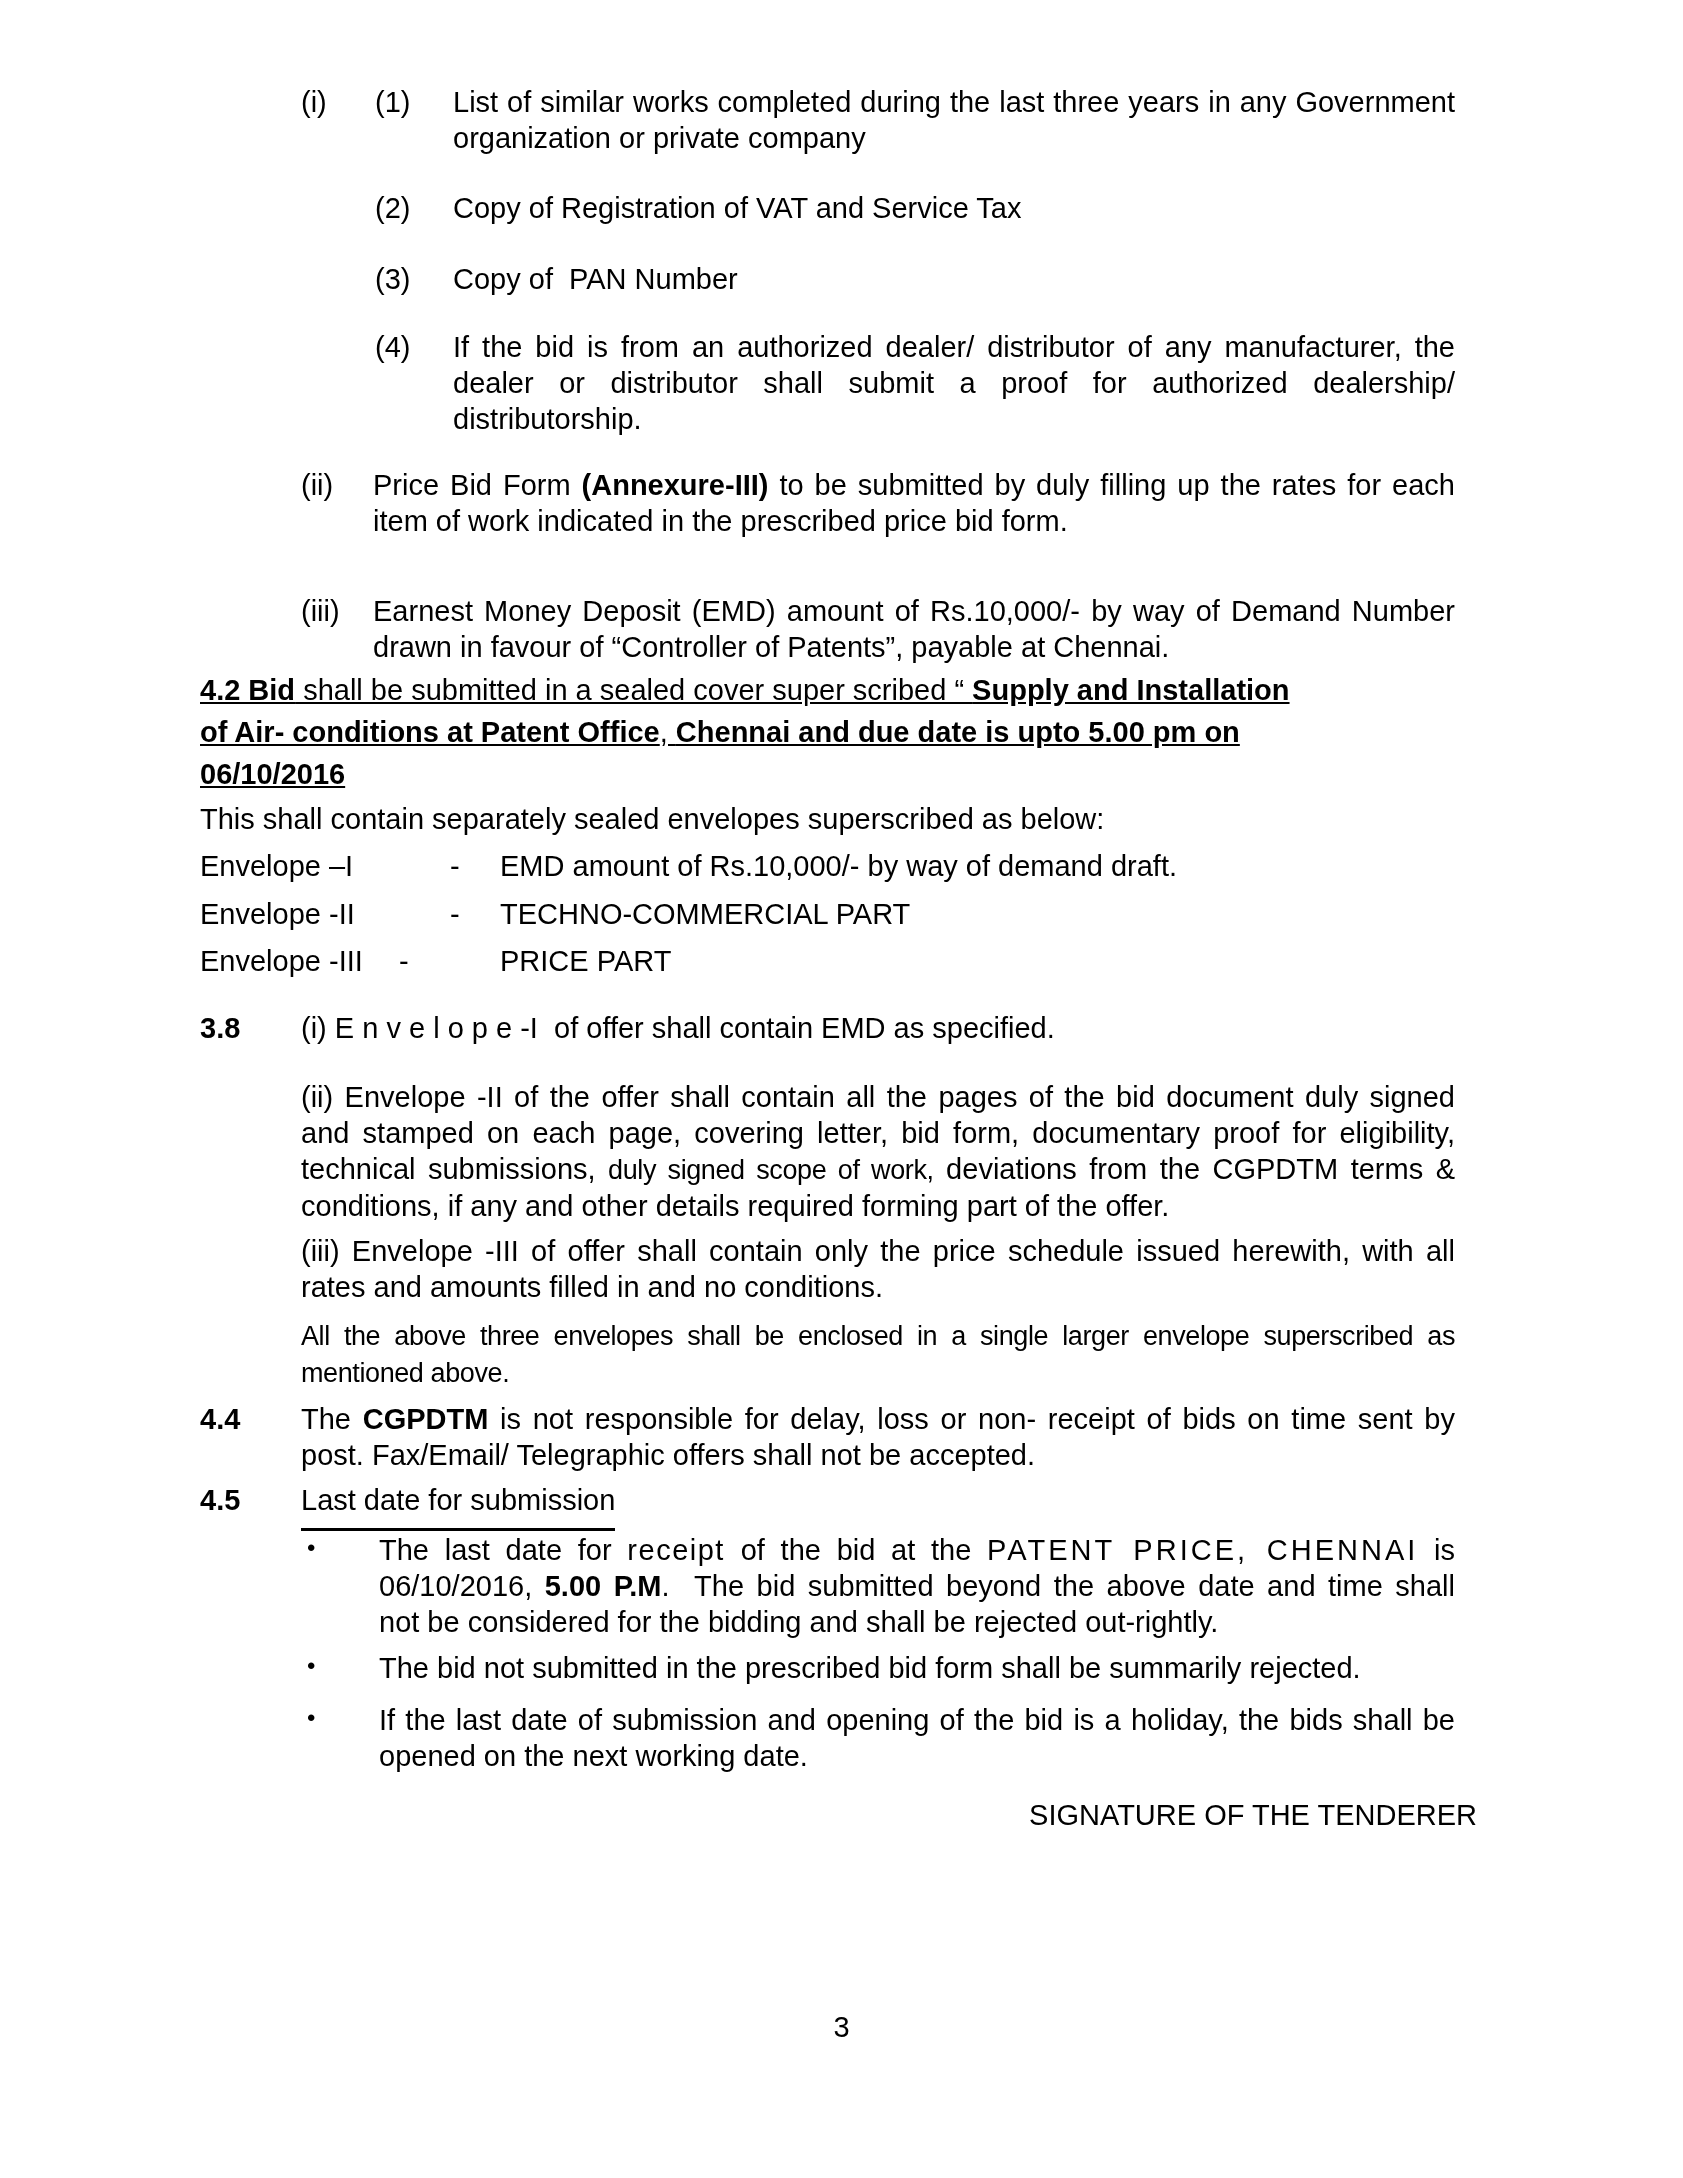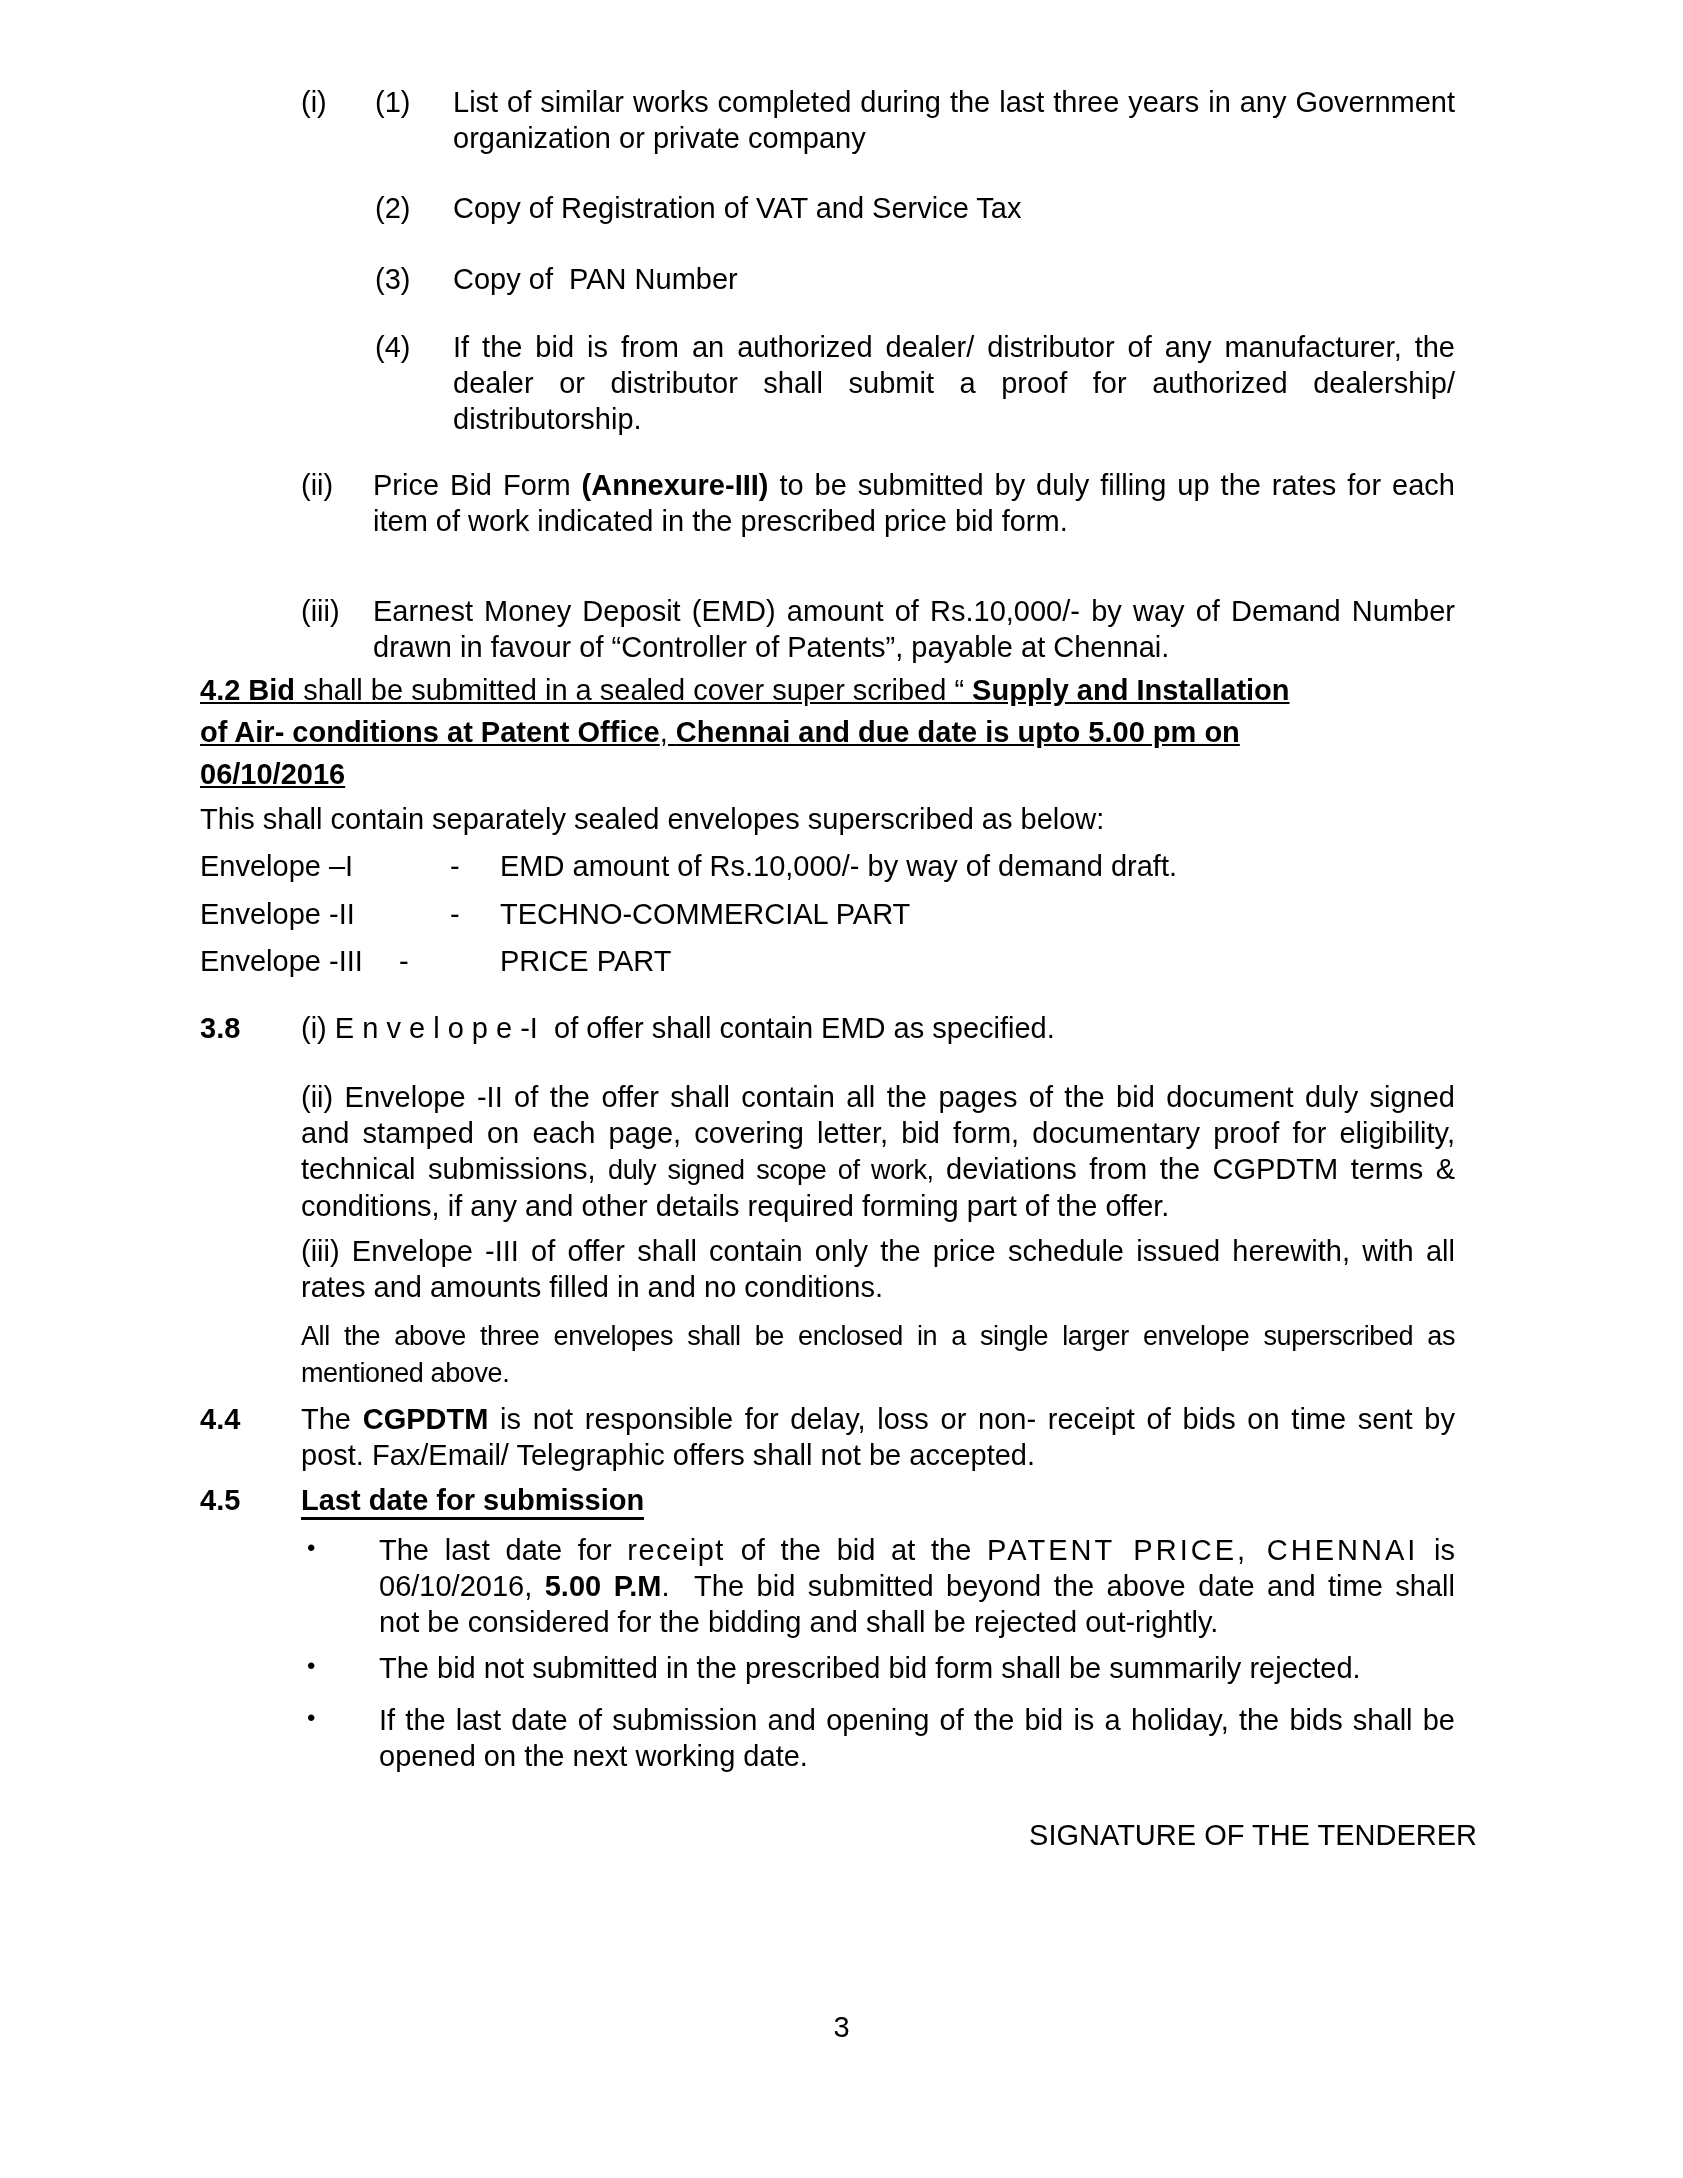--- a/index.html
+++ b/index.html
@@ -20,22 +20,22 @@
   .secnum{position:absolute;left:-101px;top:0;font-weight:bold;}
   .m-l1{left:-72px;}
   .m-iA{left:-152px;}
   .m-l2{left:-78px;}
   .bullet-dot{position:absolute;left:-72px;top:-2px;font-size:24px;}
   .lh42 .ln{line-height:42px;text-decoration:underline;}
   .env-label{position:absolute;left:0;top:0;}
   .env-dash1{position:absolute;left:250px;top:0;}
   .env-dash3{position:absolute;left:199px;top:0;}
   .env-desc{position:absolute;left:300px;top:0;white-space:nowrap;}
-  .heading-underline{font-weight:bold;border-bottom:3px solid #000;padding-bottom:1px;}
-  .sig{text-align:right;margin-top:20px;}
+  .heading-underline{font-weight:normal;border-bottom:3px solid #000;padding-bottom:12px;}
+  .sig{text-align:right;}
   .pgnum{text-align:center;}
 </style>
 </head>
 <body>
 
 <div id="page">
 
   <div class="blk" style="top:84px;left:453px;width:1002px;">
     <span class="marker m-iA">(i)</span>
     <span class="marker m-l2">(1)</span>

